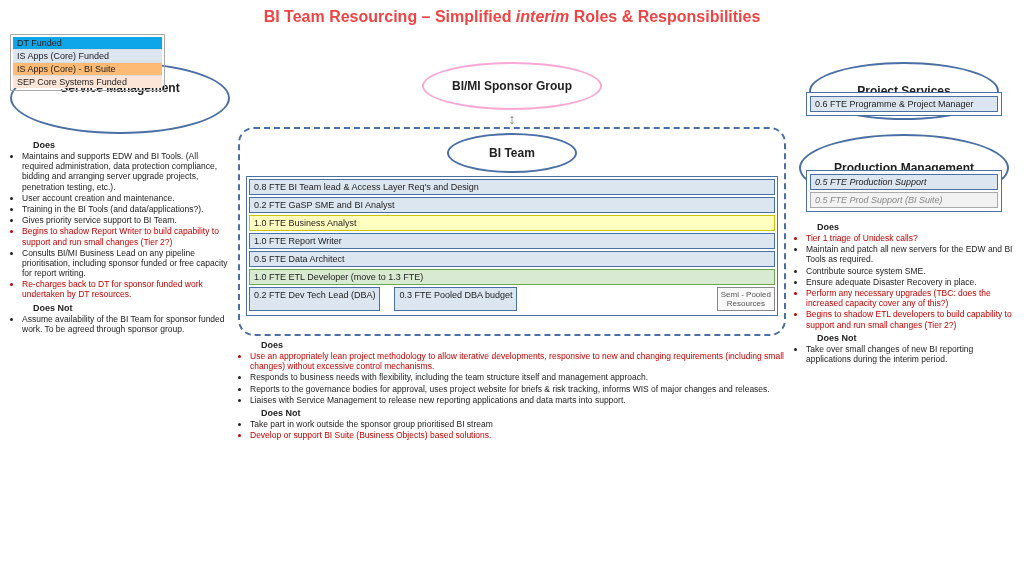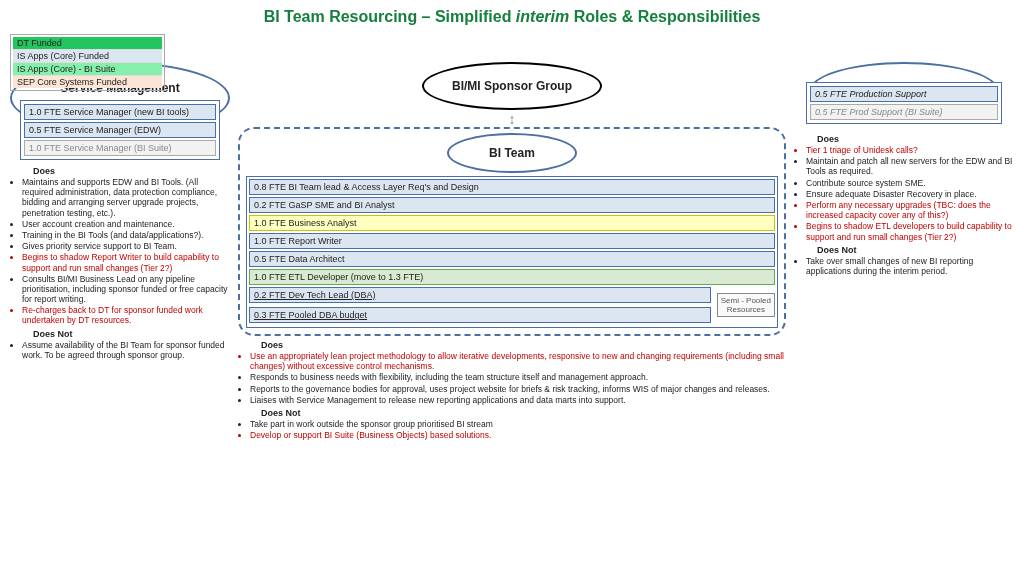--- a/index.html
+++ b/index.html
@@ -16,44 +16,44 @@
       width: 1024px;
       height: 576px;
       padding: 8px 10px;
       position: relative;
     }
     h1 {
       text-align: center;
       font-size: 16px;
       font-weight: bold;
       margin-bottom: 6px;
-      color: #15803d;
+      color: #ef4444;
     }
     h1 em {
       font-style: italic;
     }
 
     
     .legend {
       position: absolute;
       top: 34px;
       left: 10px;
       width: 155px;
       border: 1px solid #aaa;
       padding: 2px;
     }
     .legend-item {
       padding: 1px 4px;
       font-size: 9px;
       border-bottom: 1px solid #ddd;
     }
     .legend-item:last-child { border-bottom: none; }
-    .legend-item.dt { background: #22c55e; }
+    .legend-item.dt { background: #0ea5e9; }
     .legend-item.is-core { background: #dce6f1; }
-    .legend-item.is-suite { background: #86efac; }
+    .legend-item.is-suite { background: #fdba74; }
     .legend-item.sep { background: #fce4d6; }
 
     
     .main-layout {
       display: flex;
       flex-direction: row;
       gap: 8px;
       margin-top: 10px;
       align-items: flex-start;
     }
@@ -144,24 +144,23 @@
 
     
     .semi-pooled-row {
       display: flex;
       gap: 2px;
       margin-bottom: 2px;
       align-items: stretch;
     }
     .semi-pooled-items {
       display: flex;
-      flex-direction: column;
+      flex-direction: row;
       flex: 1;
-      gap: 4px;
-      text-decoration: underline;
+      gap: 14px;
     }
   </style>
 </head>
 <body>
 <div class="page">
 
   <h1>
     <span>BI Team Resourcing – Simplified </span><em>interim</em><span> Roles &amp; Responsibilities</span>
   </h1>
 
@@ -170,25 +169,20 @@
     <div class="legend-item is-core">IS Apps (Core) Funded</div>
     <div class="legend-item is-suite">IS Apps (Core) - BI Suite</div>
     <div class="legend-item sep">SEP Core Systems Funded</div>
   </div>
 
   <div class="main-layout" style="margin-top:36px;">
 
     <div class="col-left">
       <div style="border:2px solid #4a6fa5; border-radius:50%; padding:8px 6px; text-align:center; margin-bottom:4px; height:72px; display:flex; align-items:center; justify-content:center;">
         <div class="section-label">Service Management</div>
-      </div>
-      <div style="border:1px solid #4a6fa5; padding:3px; margin: -38px 10px 0; background:#fff; position:relative; z-index:2;">
-        <div class="box-item box-blue">1.0 FTE Service Manager (new BI tools)</div>
-        <div class="box-item box-blue">0.5 FTE Service Manager (EDW)</div>
-        <div class="box-item box-gray">1.0 FTE Service Manager (BI Suite)</div>
       </div>
 
       <div class="does-section" style="margin-top:6px;">
         <div class="section-header">Does</div>
         <ul>
           <li>Maintains and supports EDW and BI Tools. (All required administration, data protection compliance, bidding and arranging server upgrade projects, penetration testing, etc.).</li>
           <li>User account creation and maintenance.</li>
           <li>Training in the BI Tools (and data/applications?).</li>
           <li>Gives priority service support to BI Team.</li>
           <li class="text-red">Begins to shadow Report Writer to build capability to support and run small changes (Tier 2?)</li>
@@ -197,32 +191,32 @@
         </ul>
         <div class="section-header" style="margin-top:3px;">Does Not</div>
         <ul>
           <li>Assume availability of the BI Team for sponsor funded work. To be agreed through sponsor group.</li>
         </ul>
       </div>
     </div>
 
     <div class="col-center">
 
-      <div style="border:2px solid #000000; border-radius:50%; width:180px; height:48px; display:flex; align-items:center; justify-content:center; margin:0 auto 2px;">
+      <div style="border:2px solid #f9a8d4; border-radius:50%; width:180px; height:48px; display:flex; align-items:center; justify-content:center; margin:0 auto 2px;">
         <span style="font-size:12px; font-weight:bold;">BI/MI Sponsor Group</span>
       </div>
 
       <div class="arrow-down">↕</div>
 
       <div class="bi-team-area">
         <div style="border:2px solid #4a6fa5; border-radius:50%; width:130px; height:40px; display:flex; align-items:center; justify-content:center; margin:0 auto 3px;">
           <span style="font-size:12px; font-weight:bold;">BI Team</span>
         </div>
 
-        <div style="border:1px solid #4a6fa5; padding:2px; margin-bottom:2px;">
+        <div style="border:1px solid #4a6fa5; padding:2px; margin-bottom:14px;">
           <div class="box-item box-blue">0.8 FTE BI Team lead &amp; Access Layer Req's and Design</div>
           <div class="box-item box-blue">0.2 FTE GaSP SME and BI Analyst</div>
           <div class="box-item box-yellow">1.0 FTE Business Analyst</div>
           <div class="box-item box-blue">1.0 FTE Report Writer</div>
           <div class="box-item box-blue">0.5 FTE Data Architect</div>
           <div class="box-item box-teal">1.0 FTE ETL Developer (move to 1.3 FTE)</div>
 
           <div class="semi-pooled-row">
             <div class="semi-pooled-items">
               <div class="box-item box-blue" style="margin-bottom:0;">0.2 FTE Dev Tech Lead (DBA)</div>
@@ -251,20 +245,23 @@
 
     <div class="col-right">
 
       <div style="border:2px solid #4a6fa5; border-radius:50%; width:190px; height:58px; display:flex; align-items:center; justify-content:center; margin:0 auto 2px;">
         <span style="font-size:12px; font-weight:bold;">Project Services</span>
       </div>
       <div style="border:1px solid #4a6fa5; padding:3px; margin:-30px 12px 0; background:#fff; position:relative; z-index:2;">
         <div class="box-item box-blue">0.6 FTE Programme &amp; Project Manager</div>
       </div>
 
+      <div style="border:2px solid #4a6fa5; border-radius:50%; width:210px; height:68px; display:flex; align-items:center; justify-content:center; margin:18px auto 2px;">
+        <span style="font-size:12px; font-weight:bold;">Production Management</span>
+      </div>
       <div style="border:1px solid #4a6fa5; padding:3px; margin:-34px 12px 0; background:#fff; position:relative; z-index:2;font-style:italic;">
         <div class="box-item box-blue">0.5 FTE Production Support</div>
         <div class="box-item box-gray">0.5 FTE Prod Support (BI Suite)</div>
       </div>
 
       <div class="does-section" style="margin-top:10px;">
         <div class="section-header">Does</div>
         <ul>
           <li class="text-red">Tier 1 triage of Unidesk calls?</li>
           <li>Maintain and patch all new servers for the EDW and BI Tools as required.</li>

